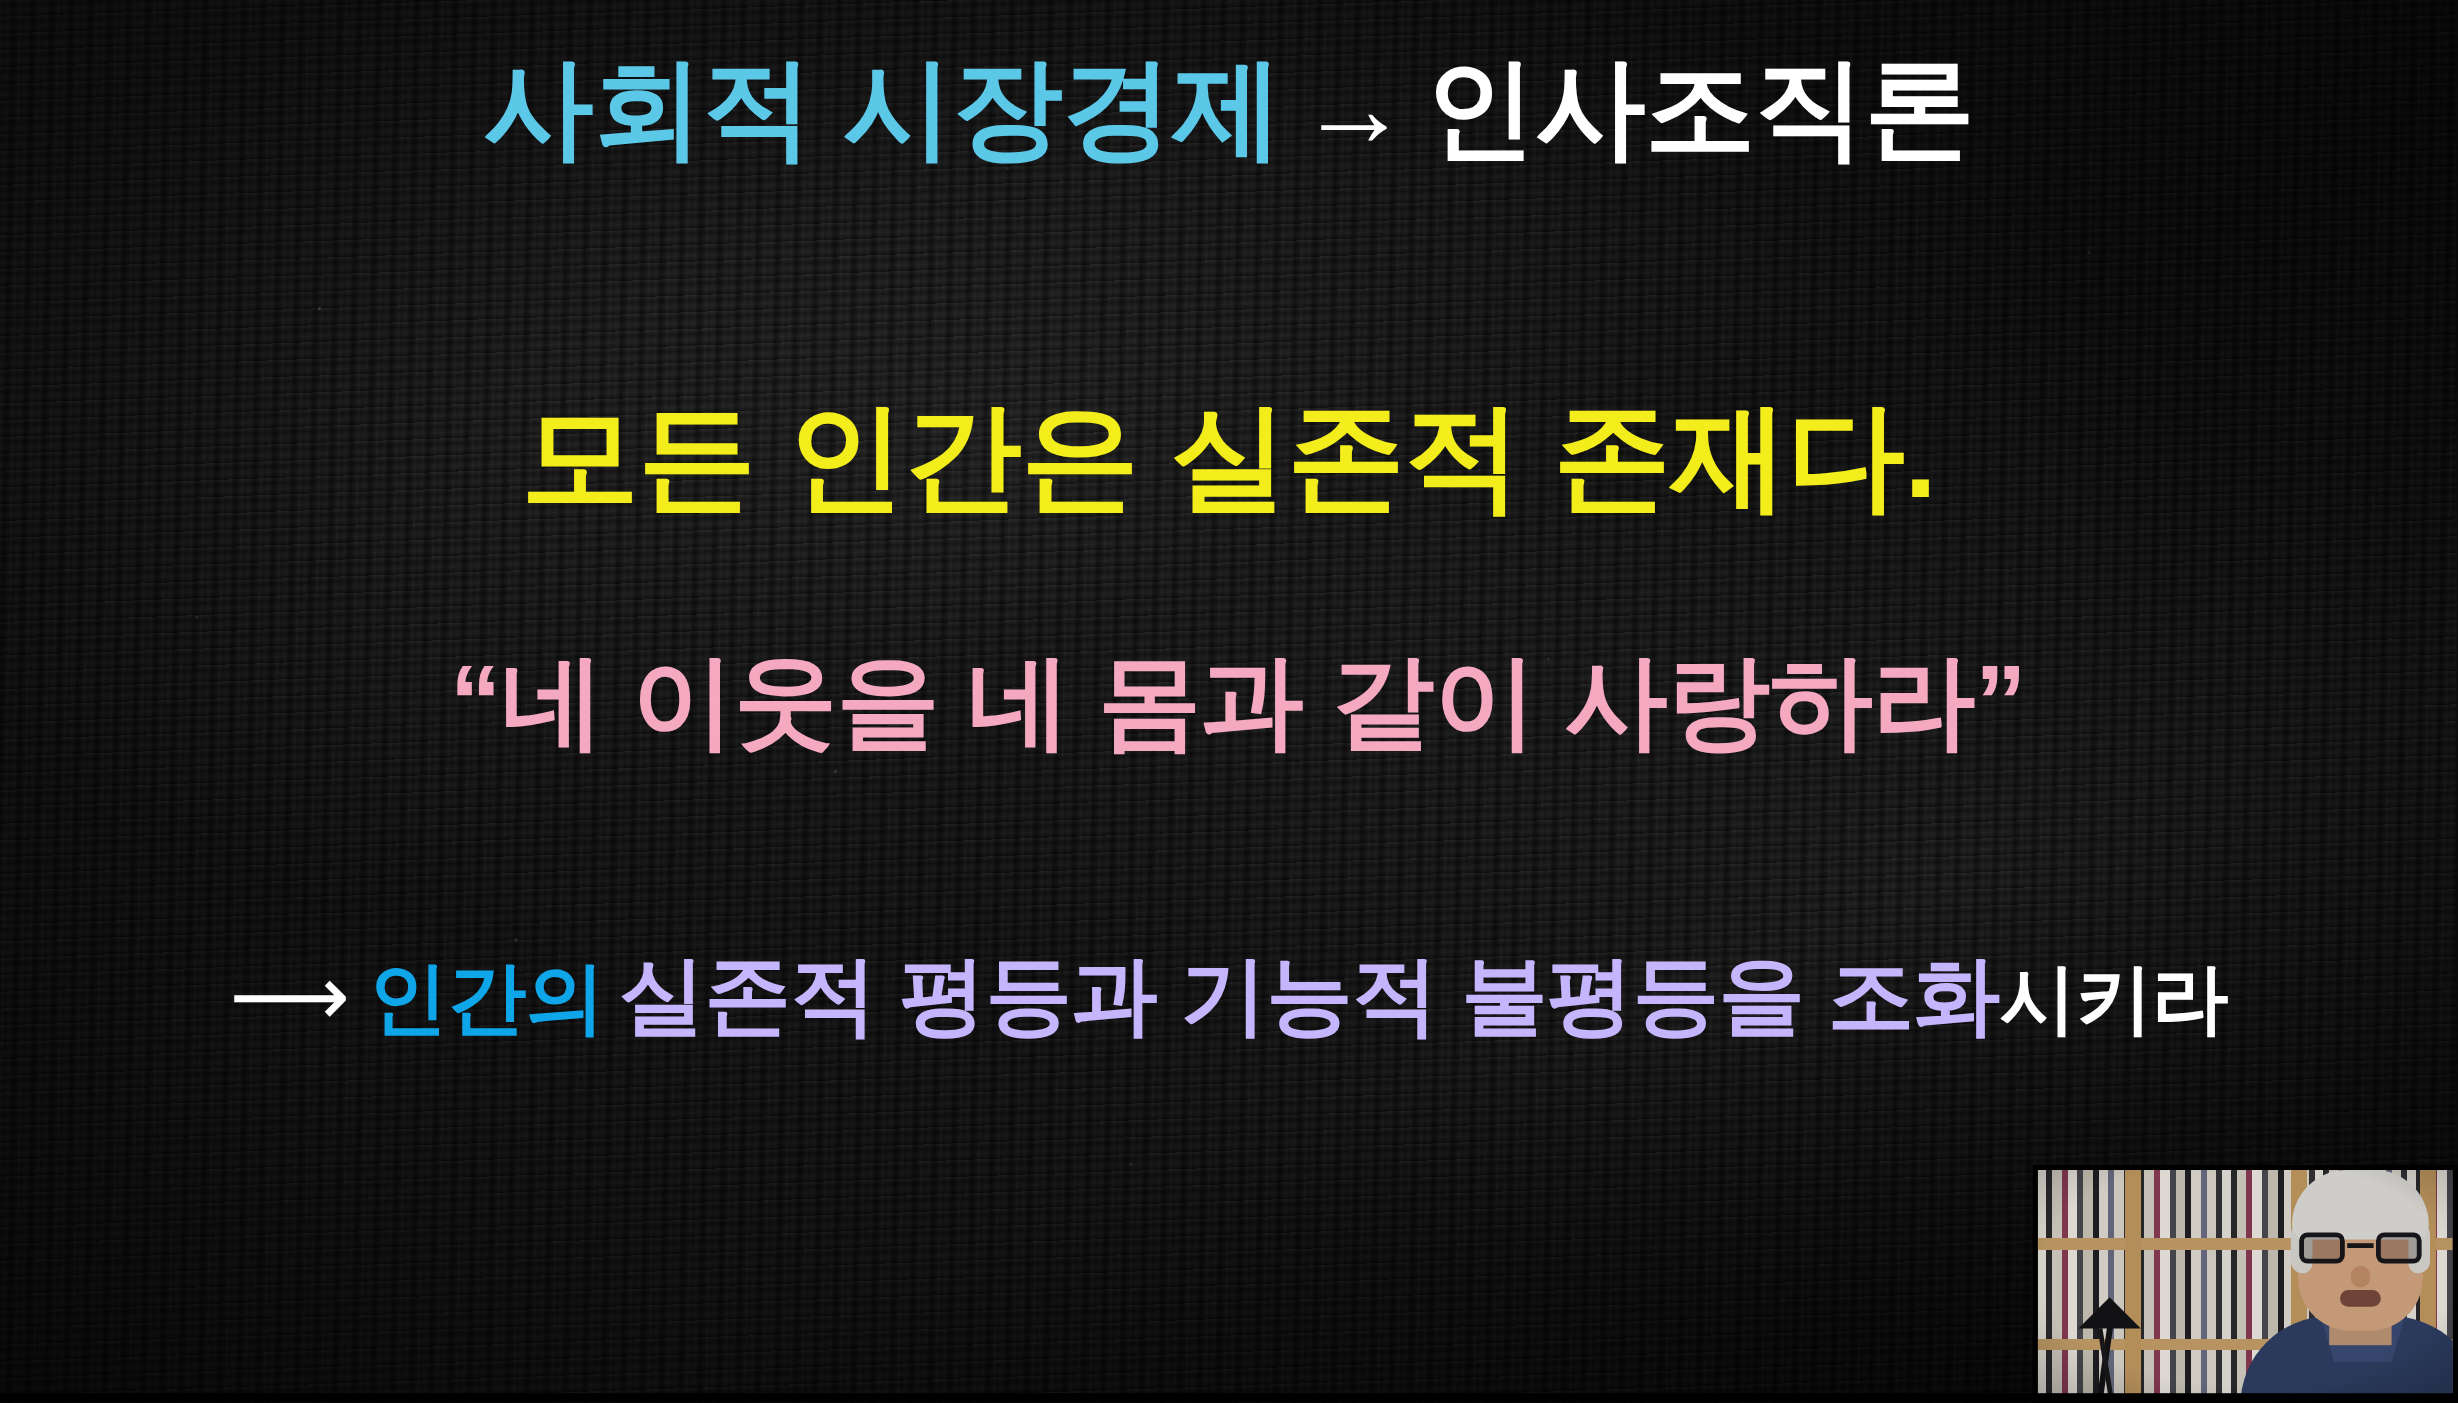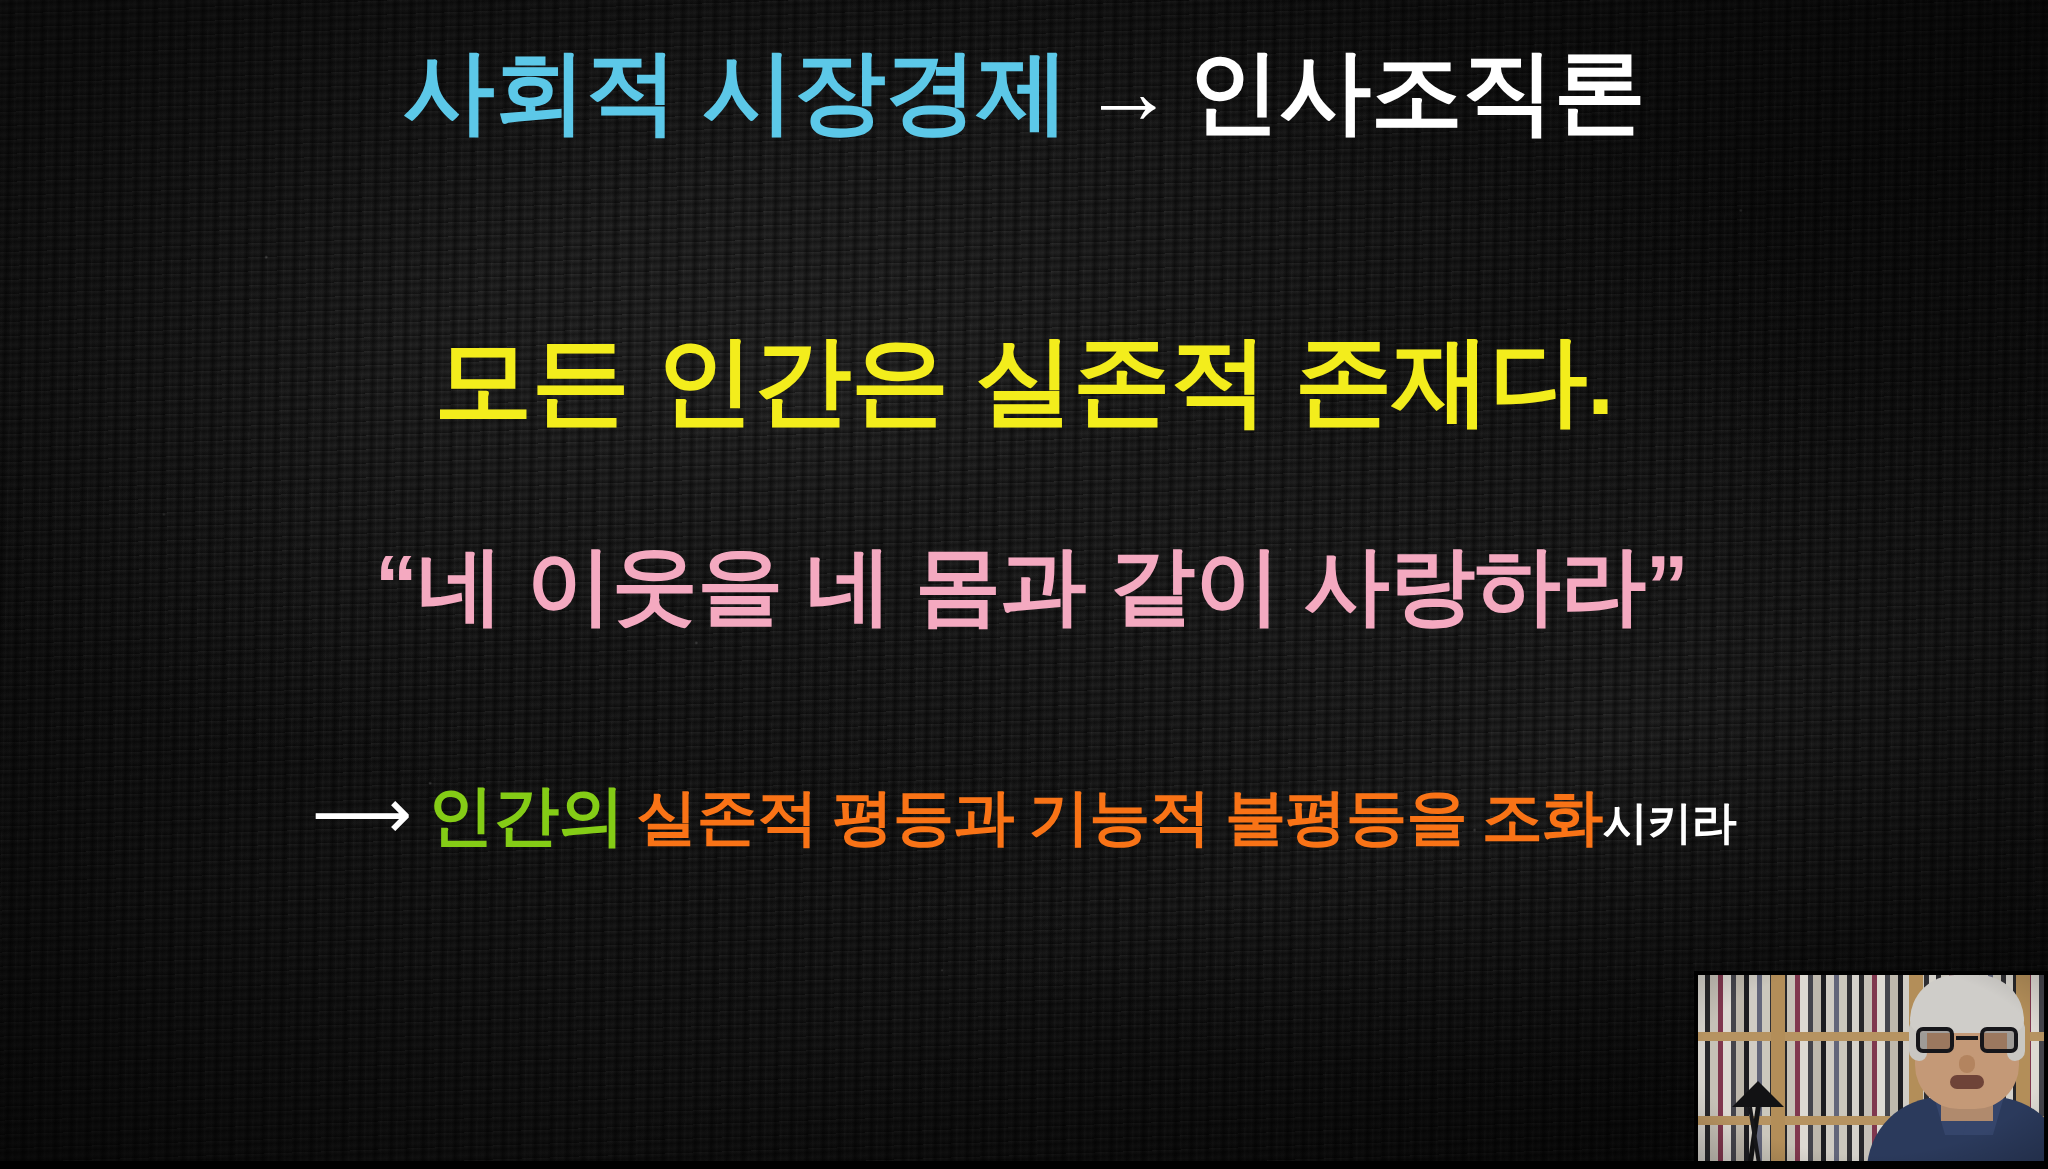--- a/index.html
+++ b/index.html
@@ -119,35 +119,34 @@
     gap: 0;
   }
   #line-conclusion .arrow-long {
     color: #FFFFFF;
     font-weight: 500;
     font-size: 70px;
     padding-right: 16px;
   }
   #line-conclusion .small-white {
     color: #FFFFFF;
-    font-size: 45px;
+    font-size: 64px;
     font-weight: 700;
     margin-top: 48px;
   }
   #line-conclusion .mid-white {
-    color: #84cc16;
+    color: #0ea5e9;
     font-size: 66px;
     font-weight: 700;
     padding-right: 12px;
   }
   #line-conclusion .big-cyan {
-    color: #f97316;
-    font-size: 61px;
+    color: #c4b5fd;
+    font-size: 72px;
     font-weight: 700;
-    font-family: Liberation Serif, serif;
   }
 
   
   #webcam-overlay {
     position: absolute;
     left: 1694px;
     top: 971px;
     width: 354px;
     height: 198px;
     overflow: hidden;

